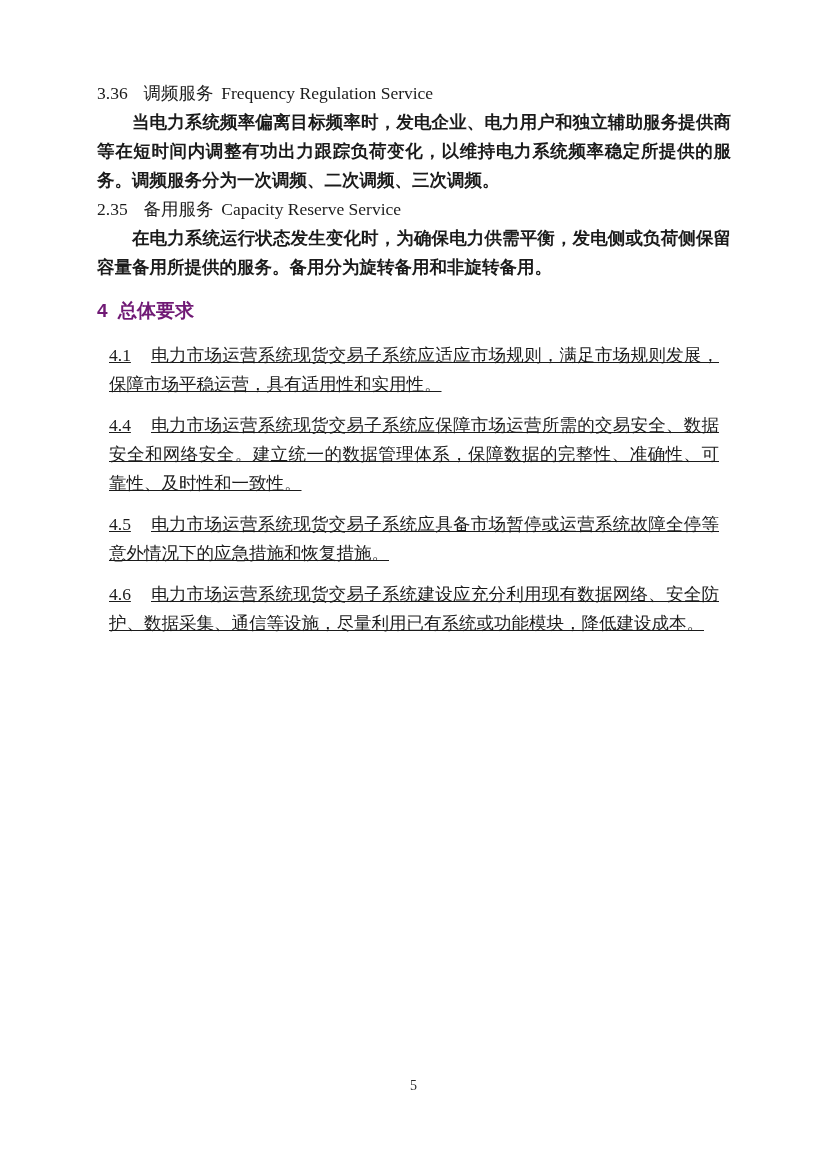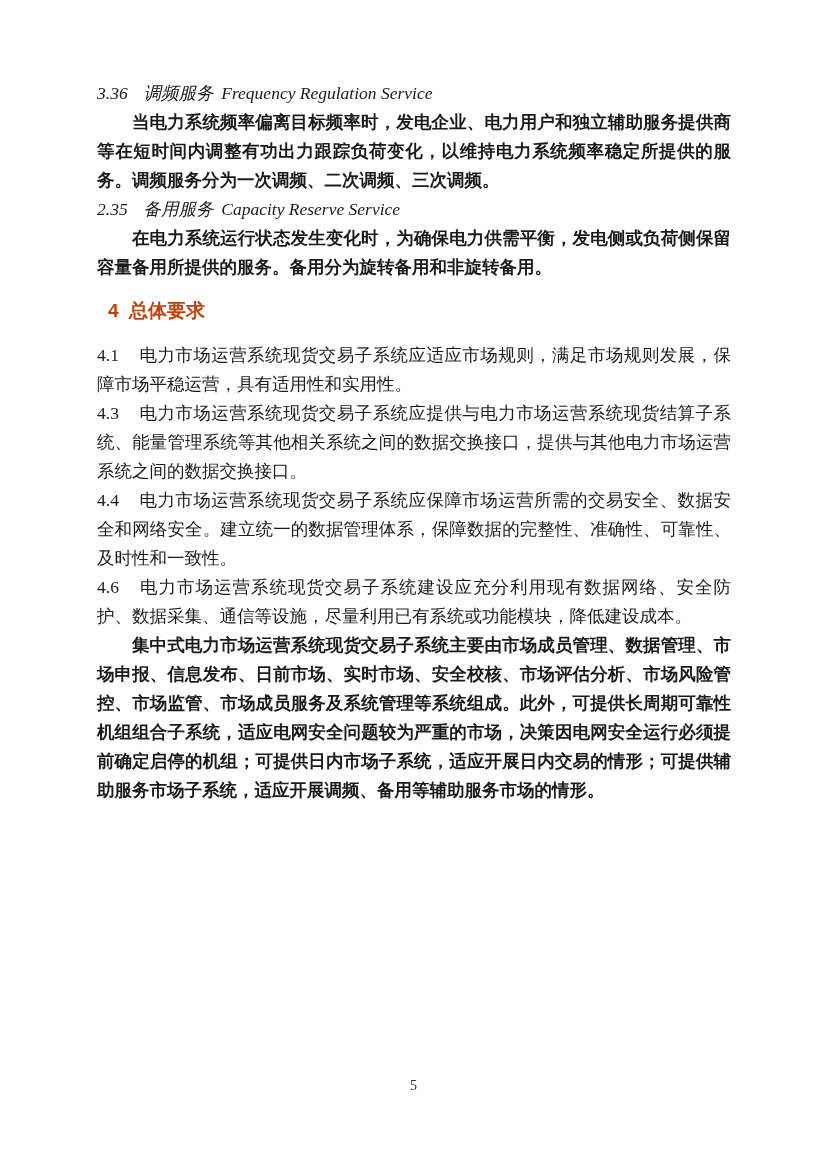--- a/index.html
+++ b/index.html
@@ -24,45 +24,45 @@
     left: 97px;
     width: 634px;
   }
   p {
     margin: 0;
     text-align: justify;
     text-align-last: left;
   }
   .term-title {
     text-align: right;
-    font-style: italic;
   }
   .term-num {
     margin-right: 0.9em;
   }
   .term-zh {
     margin-right: 0.45em;
   }
   .body-para.indent {
     text-indent: 2em;
     font-weight: bold;
   }
   .section-heading {
     font-family: "Liberation Sans", "DejaVu Sans", sans-serif;
     font-size: 19px;
     font-weight: bold;
     line-height: 29px;
-    margin: 14px 0 16px 11px;
-    color: #c2410c;
+    margin: 14px 0 16px 0;
+    color: #701a75;
   }
   .section-heading .h-num {
     margin-right: 0.55em;
   }
   .clause {
-    margin: 0;
+    margin: 12px;
+    text-decoration: underline;
   }
   .clause-num {
     margin-right: 1.15em;
   }
   .page-footer {
     position: absolute;
     top: 1076px;
     left: 0;
     width: 100%;
     text-align: center;
@@ -91,31 +91,30 @@
 
     <h2 class="section-heading">
       <span class="h-num">4</span><span>总体要求</span>
     </h2>
 
     <section>
       <p class="clause">
         <span class="clause-num">4.1</span><span>电力市场运营系统现货交易子系统应适应市场规则，满足市场规则发展，保障市场平稳运营，具有适用性和实用性。</span>
       </p>
       <p class="clause">
-        <span class="clause-num">4.3</span><span>电力市场运营系统现货交易子系统应提供与电力市场运营系统现货结算子系统、能量管理系统等其他相关系统之间的数据交换接口，提供与其他电力市场运营系统之间的数据交换接口。</span>
+        <span class="clause-num">4.4</span><span>电力市场运营系统现货交易子系统应保障市场运营所需的交易安全、数据安全和网络安全。建立统一的数据管理体系，保障数据的完整性、准确性、可靠性、及时性和一致性。</span>
       </p>
       <p class="clause">
-        <span class="clause-num">4.4</span><span>电力市场运营系统现货交易子系统应保障市场运营所需的交易安全、数据安全和网络安全。建立统一的数据管理体系，保障数据的完整性、准确性、可靠性、及时性和一致性。</span>
+        <span class="clause-num">4.5</span><span>电力市场运营系统现货交易子系统应具备市场暂停或运营系统故障全停等意外情况下的应急措施和恢复措施。</span>
       </p>
       <p class="clause">
         <span class="clause-num">4.6</span><span>电力市场运营系统现货交易子系统建设应充分利用现有数据网络、安全防护、数据采集、通信等设施，尽量利用已有系统或功能模块，降低建设成本。</span>
       </p>
     </section>
 
 
-    <p class="body-para indent">集中式电力市场运营系统现货交易子系统主要由市场成员管理、数据管理、市场申报、信息发布、日前市场、实时市场、安全校核、市场评估分析、市场风险管控、市场监管、市场成员服务及系统管理等系统组成。此外，可提供长周期可靠性机组组合子系统，适应电网安全问题较为严重的市场，决策因电网安全运行必须提前确定启停的机组；可提供日内市场子系统，适应开展日内交易的情形；可提供辅助服务市场子系统，适应开展调频、备用等辅助服务市场的情形。</p>
 
   </div>
 
   <div class="page-footer">
     <span>5</span>
   </div>
 </div>
 
 </body></html>

